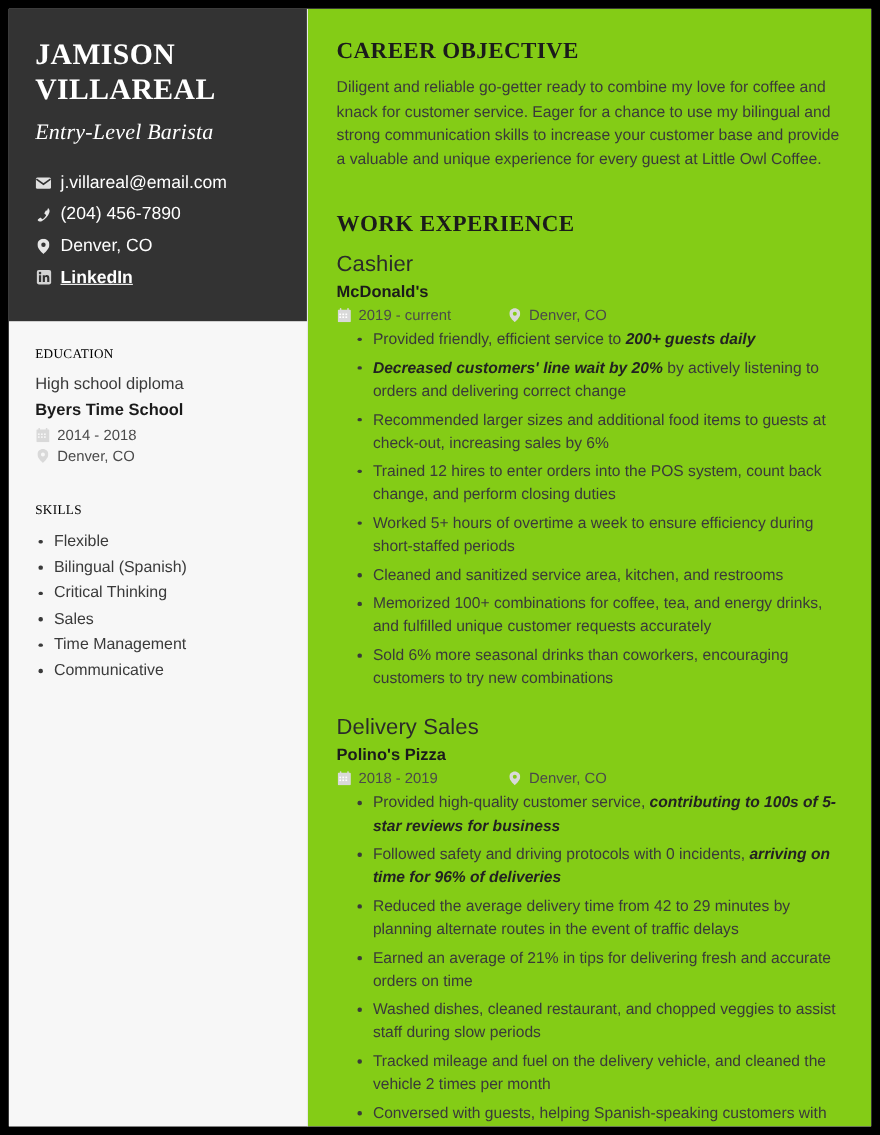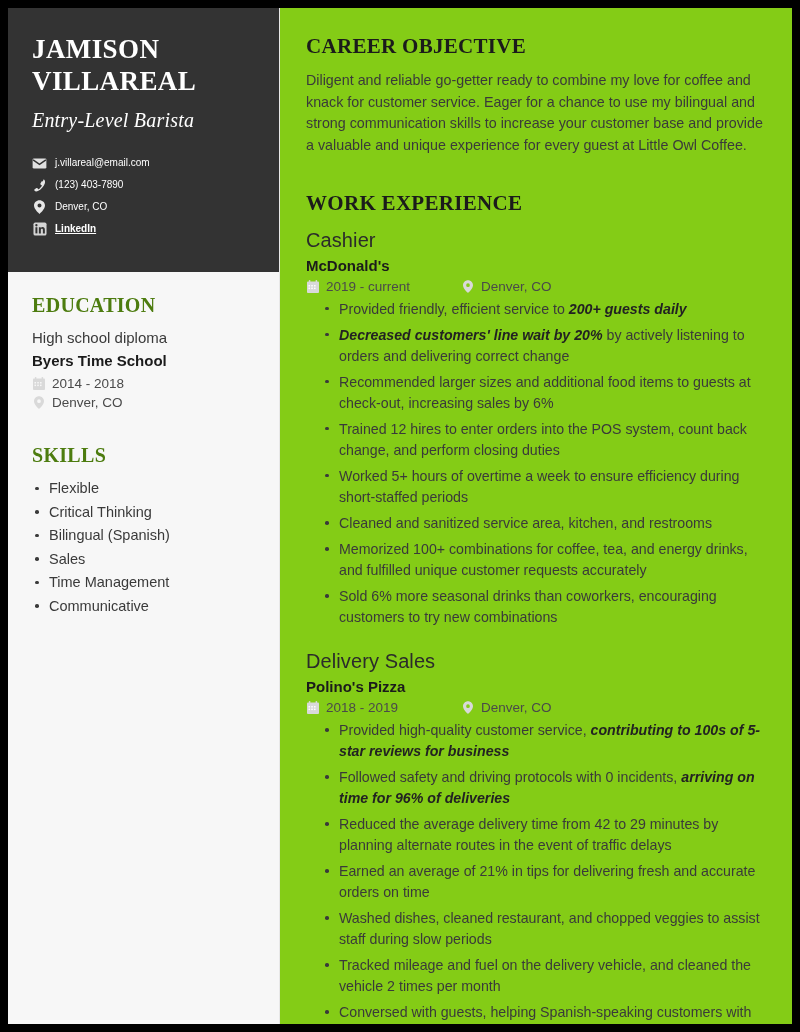--- a/index.html
+++ b/index.html
@@ -45,44 +45,44 @@
     font-size: 20px;
     margin-top: 11px;
     color: #ffffff;
     letter-spacing: 0.2px;
   }
   .contacts { margin-top: 24px; }
   .contact-row {
     display: flex;
     align-items: center;
     gap: 8px;
-    font-size: 10px;
+    font-size: 16px;
     color: #ffffff;
     margin-bottom: 7px;
     line-height: 1.35;
   }
   .contact-row .ico {
     width: 15px; height: 15px;
     flex: 0 0 15px;
     display: flex; align-items: center; justify-content: center;
   }
   .contact-row .ico svg { display: block; }
   .contact-link {
     font-weight: 700;
     text-decoration: underline;
     color: #ffffff;
   }
   
   .sb-body { padding: 22px 24px 0 24px; }
   .sec-head {
     font-family: "Liberation Serif", serif;
-    font-weight: 700;
-    font-size: 20px;
+    font-weight: 400;
+    font-size: 12px;
     letter-spacing: 0.3px;
-    color: #4d7c0f;
+    color: #000000;
     margin-bottom: 10px;
   }
   .edu-degree {
     font-size: 15px;
     color: #3a3a3a;
     line-height: 1.45;
   }
   .edu-school {
     font-size: 15px;
     font-weight: 700;
@@ -207,21 +207,21 @@
           </span>
           <span>j.villareal@email.com</span>
         </div>
 
         <div class="contact-row">
           <span class="ico">
             <svg width="13" height="14" viewBox="0 0 14 15">
                 <path d="M11.5 1.2c1.4 1 1.9 2.6 1.2 4.6-1.1 3.3-4 6.5-7.4 8.2-1.7.8-3 .5-3.8-.6-.3-.5-.2-.9.3-1.3l1.9-1.3c.4-.3.8-.2 1.1.2l.7.9c.2.2.4.3.7.1 1.4-.9 2.6-2.2 3.3-3.6.1-.3 0-.5-.2-.7l-1-.6c-.4-.3-.5-.7-.3-1.1l1.1-2c.3-.5.8-.6 1.4-.2z" fill="#e6e6e6"></path>
               </svg>
           </span>
-          <span>(123) 403-7890</span>
+          <span>(204) 456-7890</span>
         </div>
 
         <div class="contact-row">
           <span class="ico">
             <svg width="11" height="14" viewBox="0 0 12 15">
                 <path d="M6 0C2.7 0 0 2.6 0 5.9 0 10.2 6 15 6 15s6-4.8 6-9.1C12 2.6 9.3 0 6 0zm0 8.1a2.2 2.2 0 110-4.4 2.2 2.2 0 010 4.4z" fill="#e6e6e6"></path>
               </svg>
           </span>
           <span>Denver, CO</span>
         </div>
@@ -272,22 +272,22 @@
               </svg>
           </span>
           <span>Denver, CO</span>
         </div>
       </section>
 
       <section class="skills-block">
         <h2 class="sec-head">SKILLS</h2>
         <ul class="sb-list" id="skills-list">
             <li>Flexible</li>
+            <li>Bilingual (Spanish)</li>
             <li>Critical Thinking</li>
-            <li>Bilingual (Spanish)</li>
             <li>Sales</li>
             <li>Time Management</li>
             <li>Communicative</li>
           </ul>
       </section>
 
     </div>
   </aside>
 
   <main class="main">

